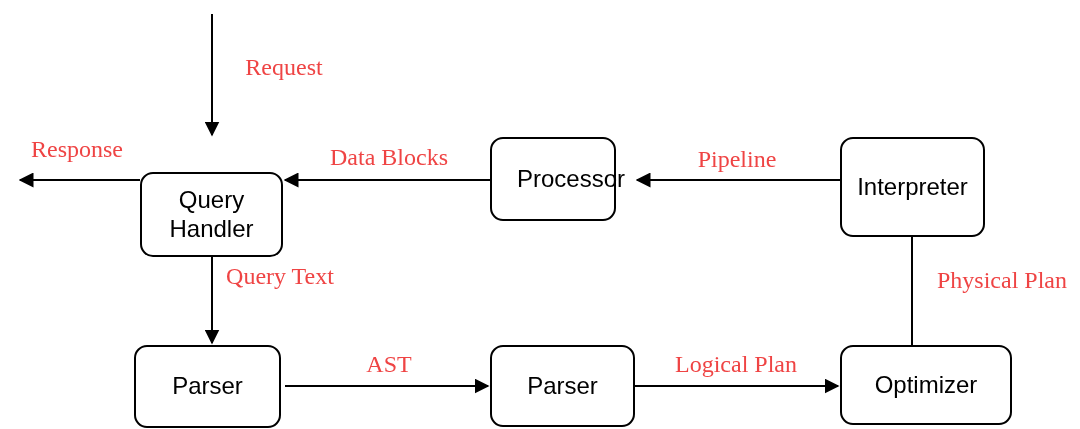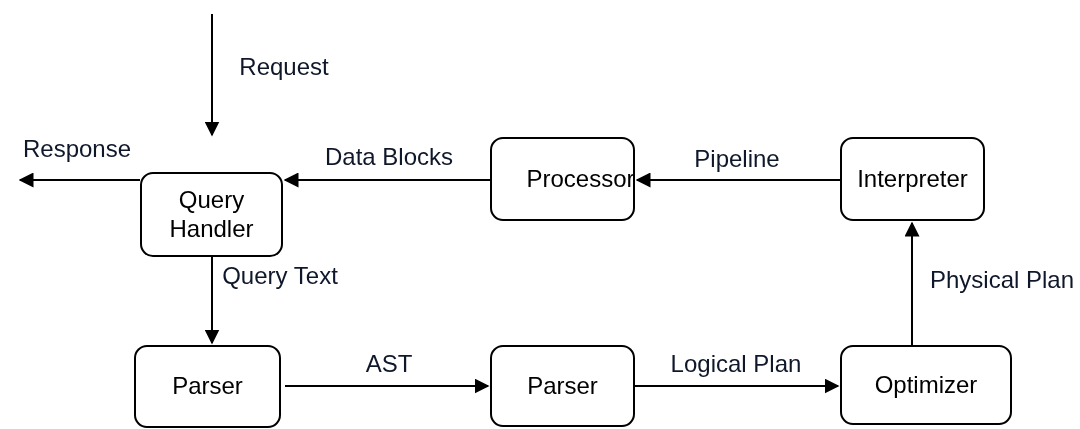--- a/index.html
+++ b/index.html
@@ -38,23 +38,24 @@
     text-align: center;
     font-size: 24px;
     line-height: 1.18;
     color: #000000;
   }
   .edge-label {
     position: absolute;
     transform: translate(-50%, -50%);
     white-space: nowrap;
     font-size: 24px;
-    color: #0f172a;
+    color: #ef4444;
     background: #ffffff;
     padding: 0 2px;
+    font-family: Liberation Serif, serif;
   }
 </style>
 </head>
 <body>
 
 <div class="canvas">
 
   <svg class="edges-svg" viewBox="0 0 1080 429" xmlns="http://www.w3.org/2000/svg">
     <defs>
       <marker id="arrow" viewBox="0 0 10 10" refX="9" refY="5" markerWidth="7.5" markerHeight="7.5" orient="auto-start-reverse">
@@ -68,25 +69,25 @@
     <line x1="212" y1="222" x2="212" y2="343" marker-end="url(#arrow)"></line>
     <line x1="285" y1="386" x2="488" y2="386" marker-end="url(#arrow)"></line>
     <line x1="635" y1="386" x2="838" y2="386" marker-end="url(#arrow)"></line>
     <line x1="912" y1="345" x2="912" y2="223" marker-end="url(#arrow)"></line>
   </svg>
 
   <div class="node" style="left:140px; top:137px; width:143px; height:85px;margin-top:35px;">
     <span>Query Handler</span>
   </div>
 
-  <div class="node" style="left:490px; top:137px; width:145px; height:84px;padding-left:36px;">
+  <div class="node" style="left:490px; top:137px; width:126px; height:84px;padding-left:36px;">
     <span>Processor</span>
   </div>
 
-  <div class="node" style="left:840px; top:137px; width:145px; height:84px;">
+  <div class="node" style="left:840px; top:137px; width:145px; height:100px;">
     <span>Interpreter</span>
   </div>
 
   <div class="node" style="left:134px; top:345px; width:147px; height:83px;">
     <span>Parser</span>
   </div>
 
   <div class="node" style="left:490px; top:345px; width:145px; height:82px;">
     <span>Parser</span>
   </div>

